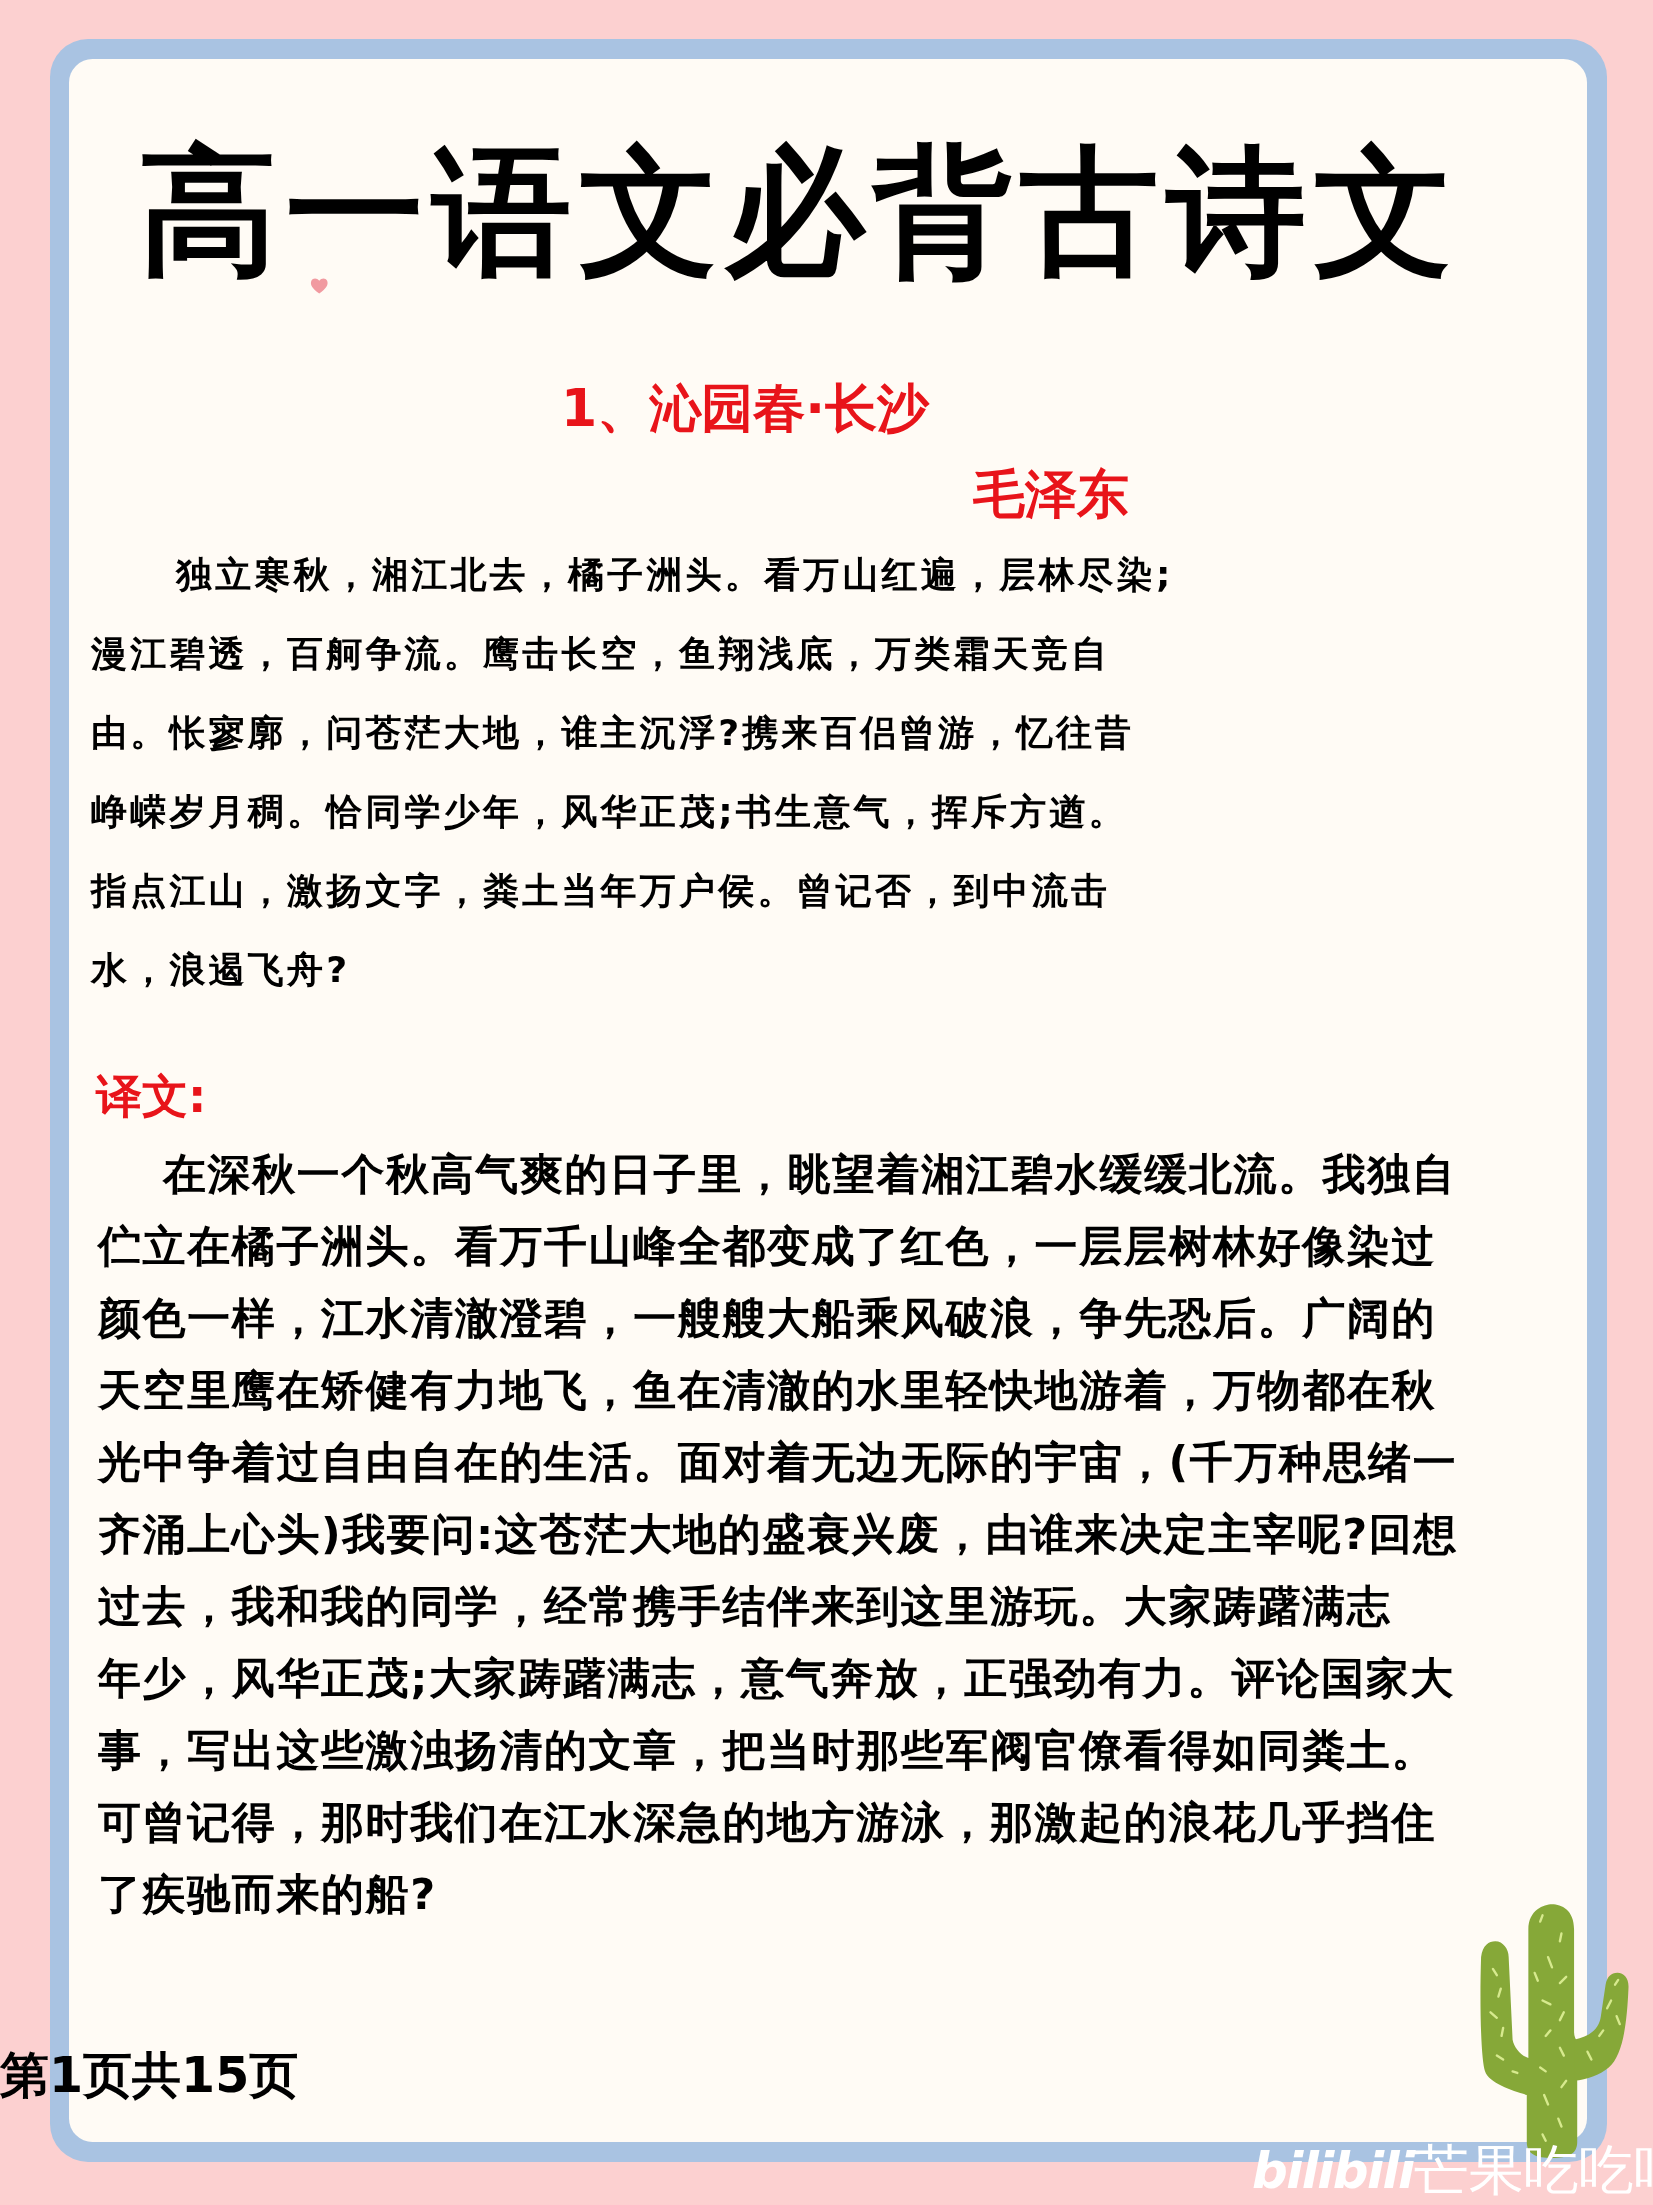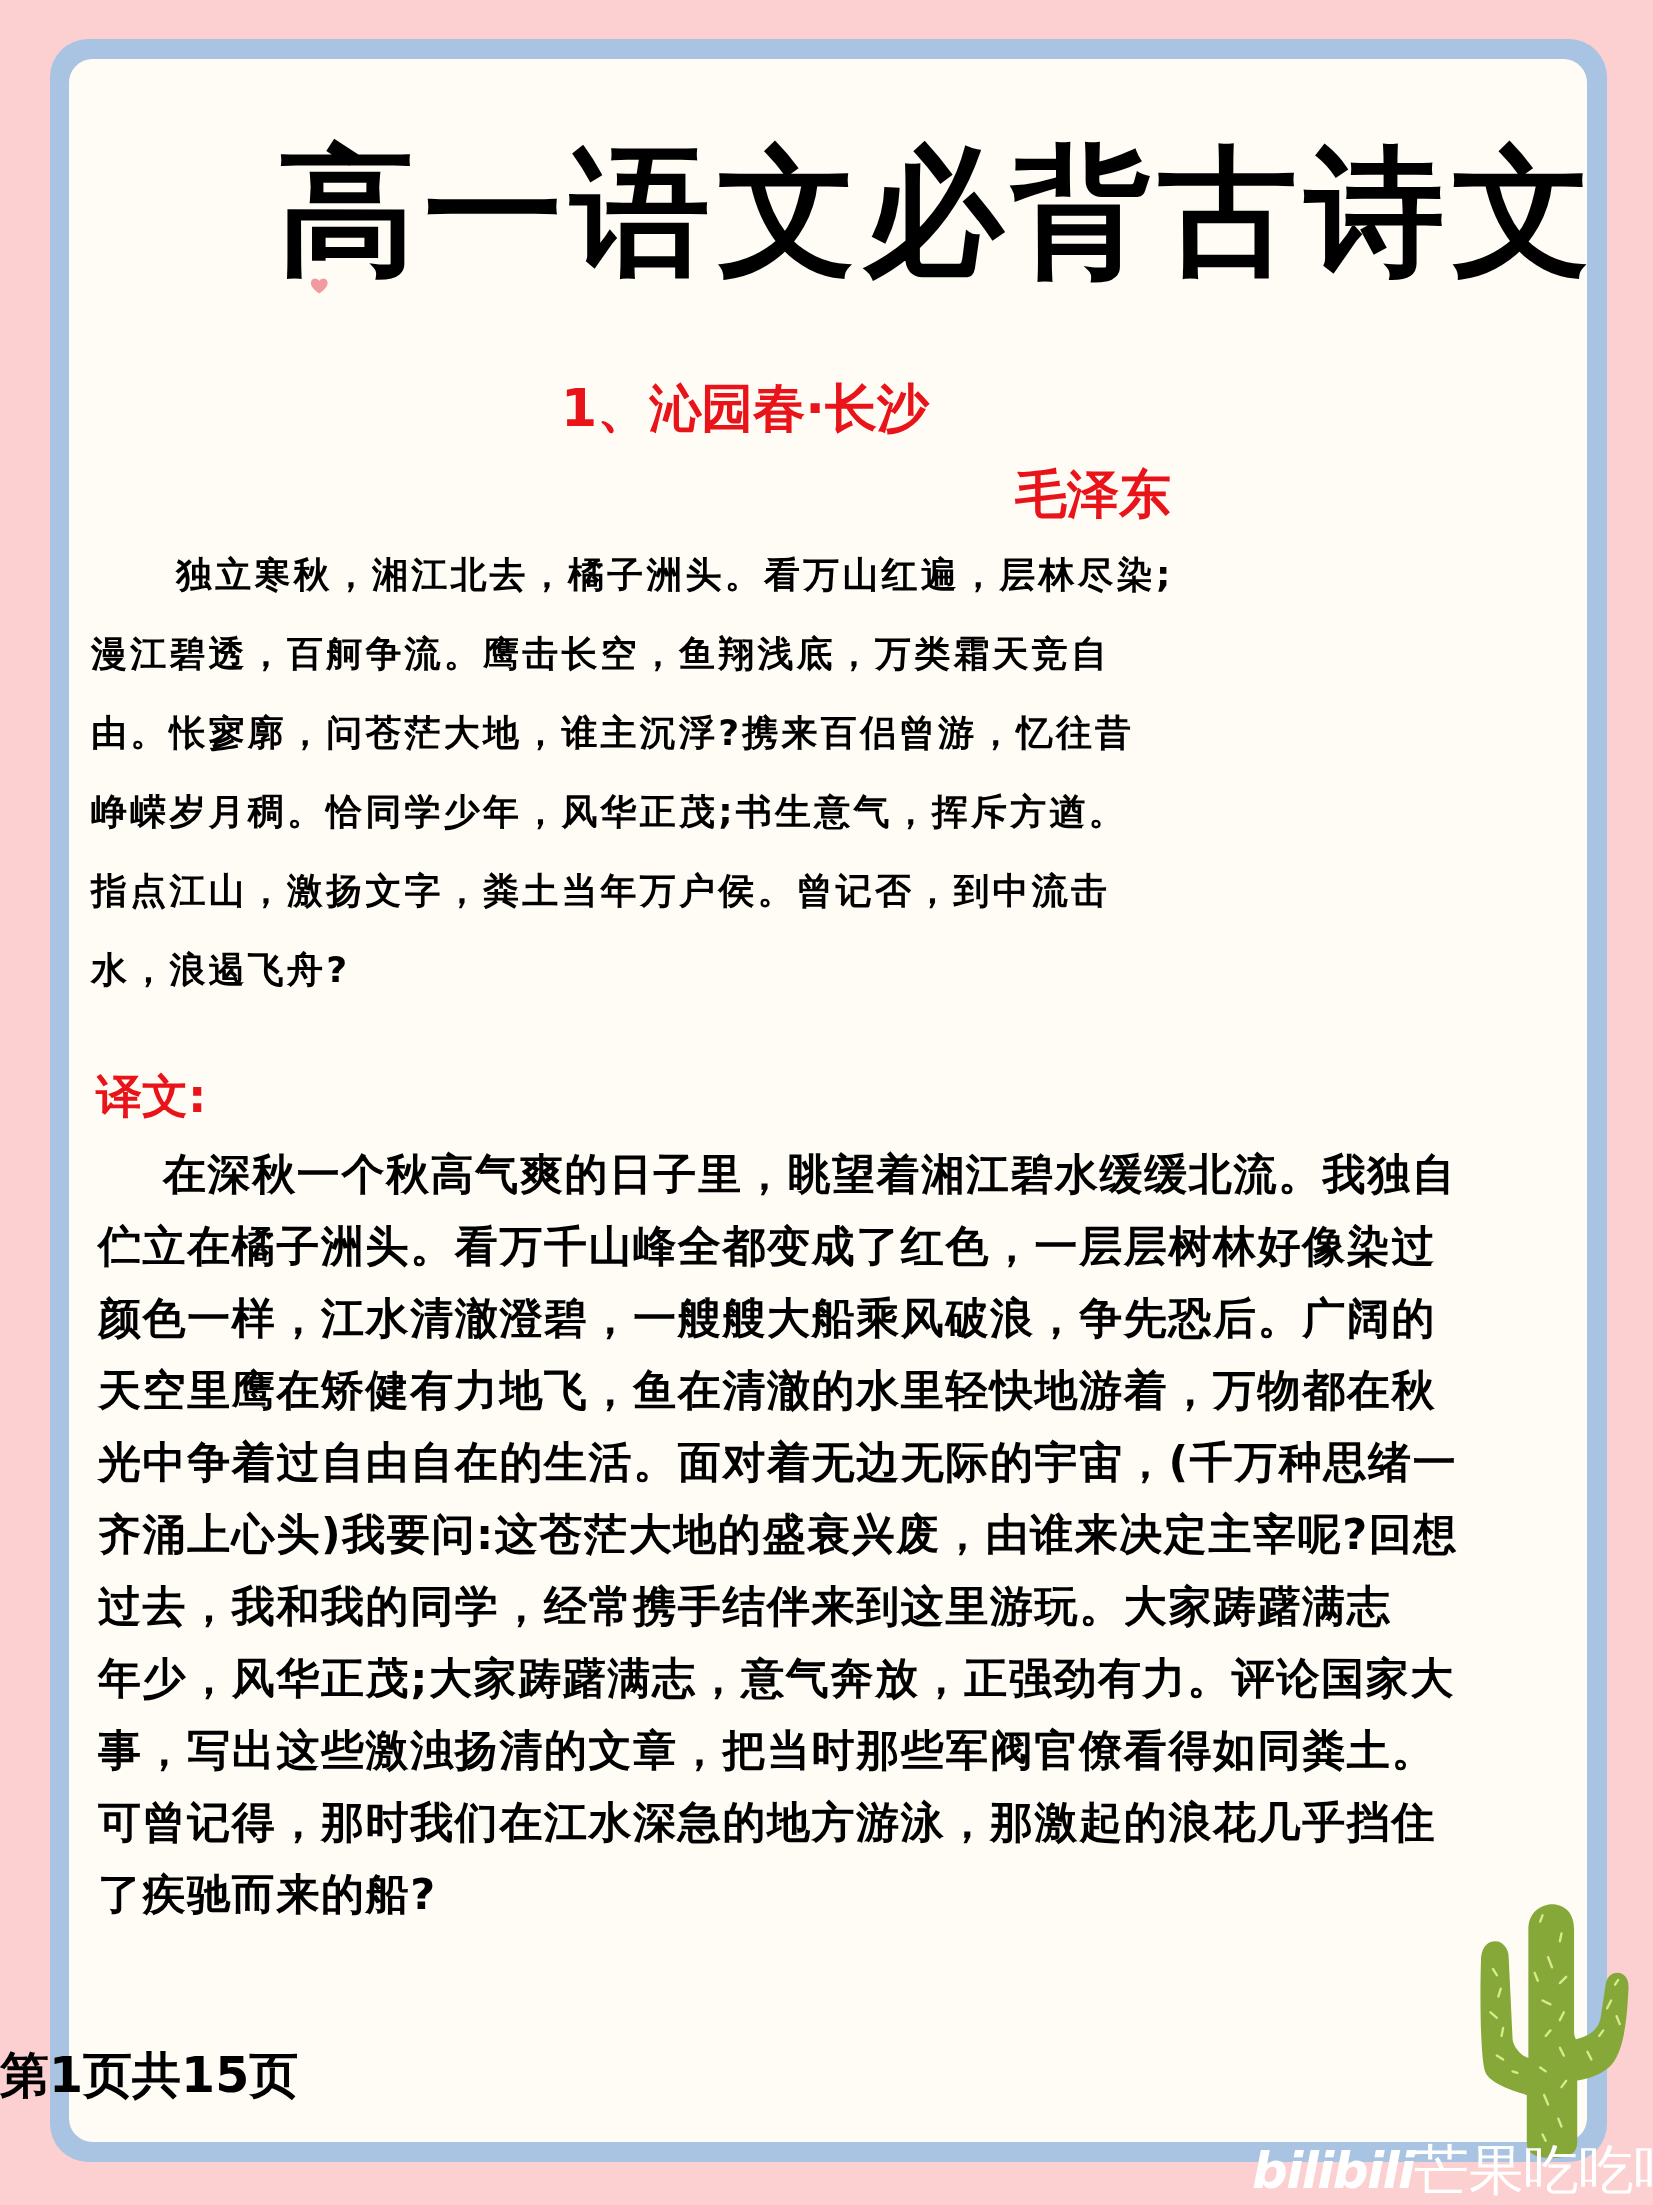--- a/index.html
+++ b/index.html
@@ -10,33 +10,33 @@
   }
   .frame {
     position: absolute; left: 50px; top: 39px; width: 1557px; height: 2123px;
     background: #a9c3e2; border-radius: 38px;
   }
   .paper {
     position: absolute; left: 69px; top: 59px; width: 1518px; height: 2083px;
     background: #fffbf5; border-radius: 23.6px;
   }
   .title {
-    position: absolute; left: 0; top: 126px; width: 1599px; text-align: right;
+    position: absolute; left: 0; top: 126px; width: 1599px; text-align: center;
     font-size: 139px; font-weight: bold; color: #000; line-height: 173px;
     letter-spacing: 7.9px; white-space: nowrap;
   }
   .heart {
     position: absolute; left: 309px; top: 276px; width: 20.5px; height: 19px;
   }
   .heading {
     position: absolute; left: 561px; top: 373px; font-size: 52px; font-weight: bold;
     color: #e8141a; line-height: 71px; white-space: nowrap;
   }
   .author {
-    position: absolute; left: 1015px; top: 459px; font-size: 52px; font-weight: bold;
+    position: absolute; left: 973px; top: 459px; font-size: 52px; font-weight: bold;
     color: #e8141a; line-height: 71px; white-space: nowrap;
   }
   .poem { position: absolute; left: 91px; top: 539px; width: 1496px; }
   .poem .line {
     font-size: 36px; font-weight: bold; color: #000; height: 79px; line-height: 72px;
     white-space: nowrap; letter-spacing: 3.2px;
   }
   .poem .line.indent { padding-left: 85px; }
   .label {
     position: absolute; left: 96px; top: 1065px; font-size: 46px; font-weight: bold;

